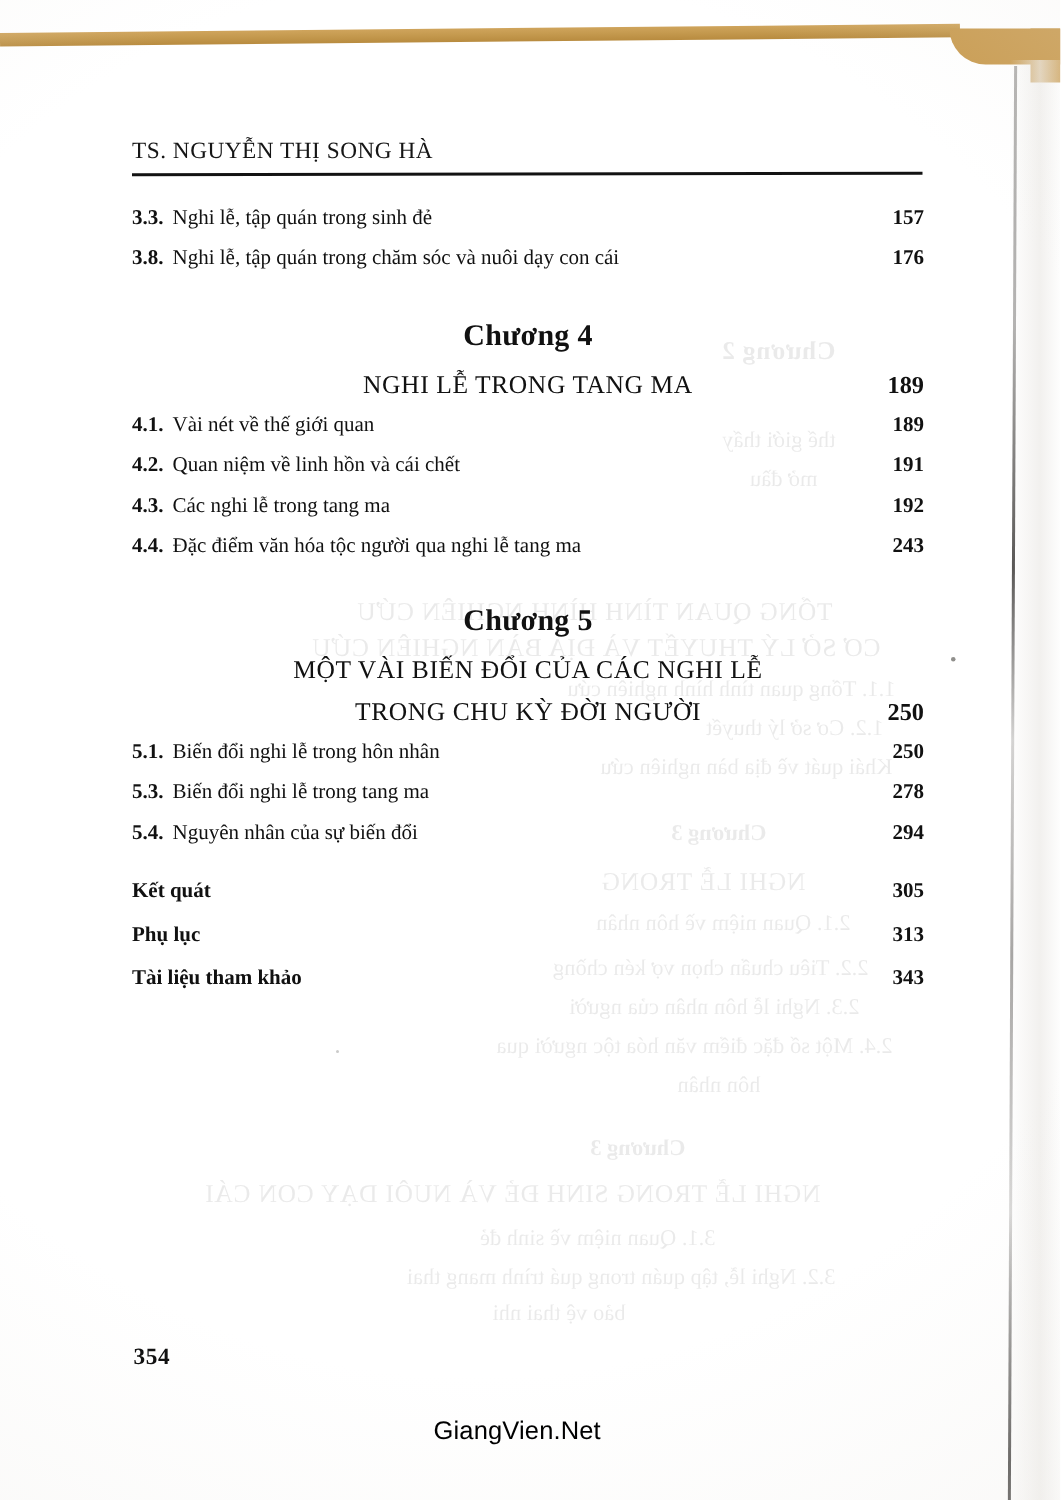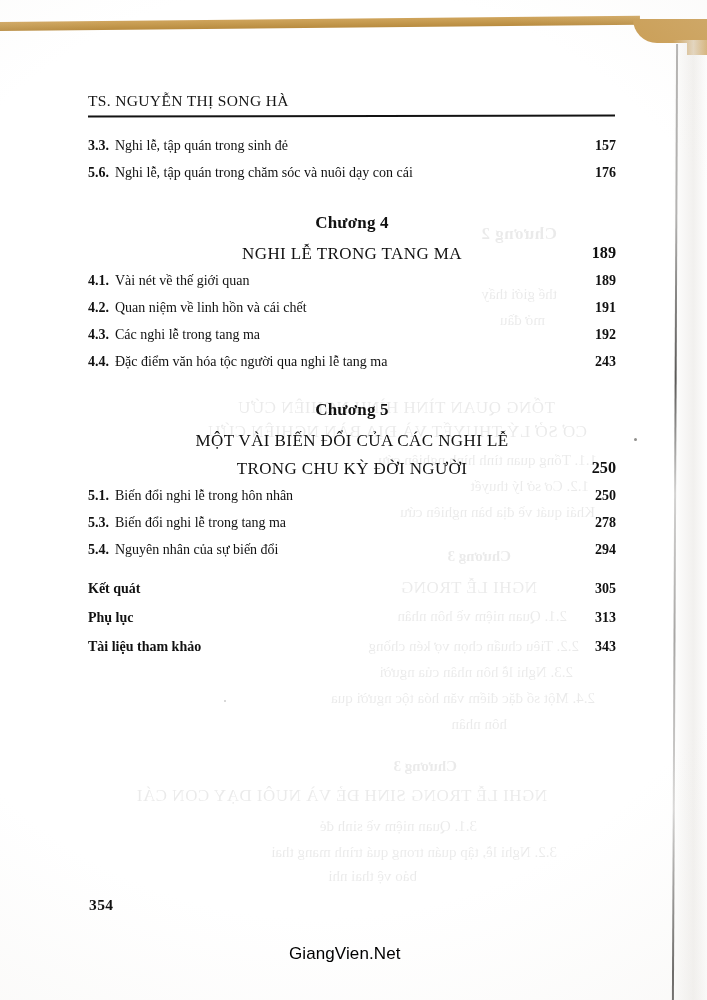--- a/index.html
+++ b/index.html
@@ -134,26 +134,26 @@
   .toc-page {
     font-weight: bold;
     text-align: right;
     min-width: 44px;
   }
 
   
   .chapter-block { text-align: center; }
   .chapter-kicker {
     font-weight: bold;
-    font-size: 17px;
+    font-size: 20px;
     letter-spacing: .2px;
   }
   .chapter-title-row {
     display: flex;
-    align-items: flex-start;
+    align-items: center;
     justify-content: center;
     position: relative;
   }
   .chapter-title {
     font-size: 17px;
     letter-spacing: .4px;
     white-space: nowrap;
   }
   .chapter-title-pg {
     position: absolute;
@@ -246,21 +246,21 @@
     <div class="head-rule"></div>
 
     <div style="height:22px;"></div>
     <div class="toc-row" style="margin-bottom:13px;">
       <span class="toc-num">3.3.</span>
       <span class="toc-label">Nghi lễ, tập quán trong sinh đẻ</span>
       <span class="toc-filler"></span>
       <span class="toc-page">157</span>
     </div>
     <div class="toc-row">
-      <span class="toc-num">5.6.</span>
+      <span class="toc-num">3.8.</span>
       <span class="toc-label">Nghi lễ, tập quán trong chăm sóc và nuôi dạy con cái</span>
       <span class="toc-filler"></span>
       <span class="toc-page">176</span>
     </div>
 
     <div class="chapter-block" style="margin-top:33px;">
       <div class="chapter-kicker">Chương 4</div>
       <div class="chapter-title-row" style="margin-top:11px;">
         <span class="chapter-title">NGHI LỄ TRONG TANG MA</span>
         <span class="chapter-title-pg">189</span>

